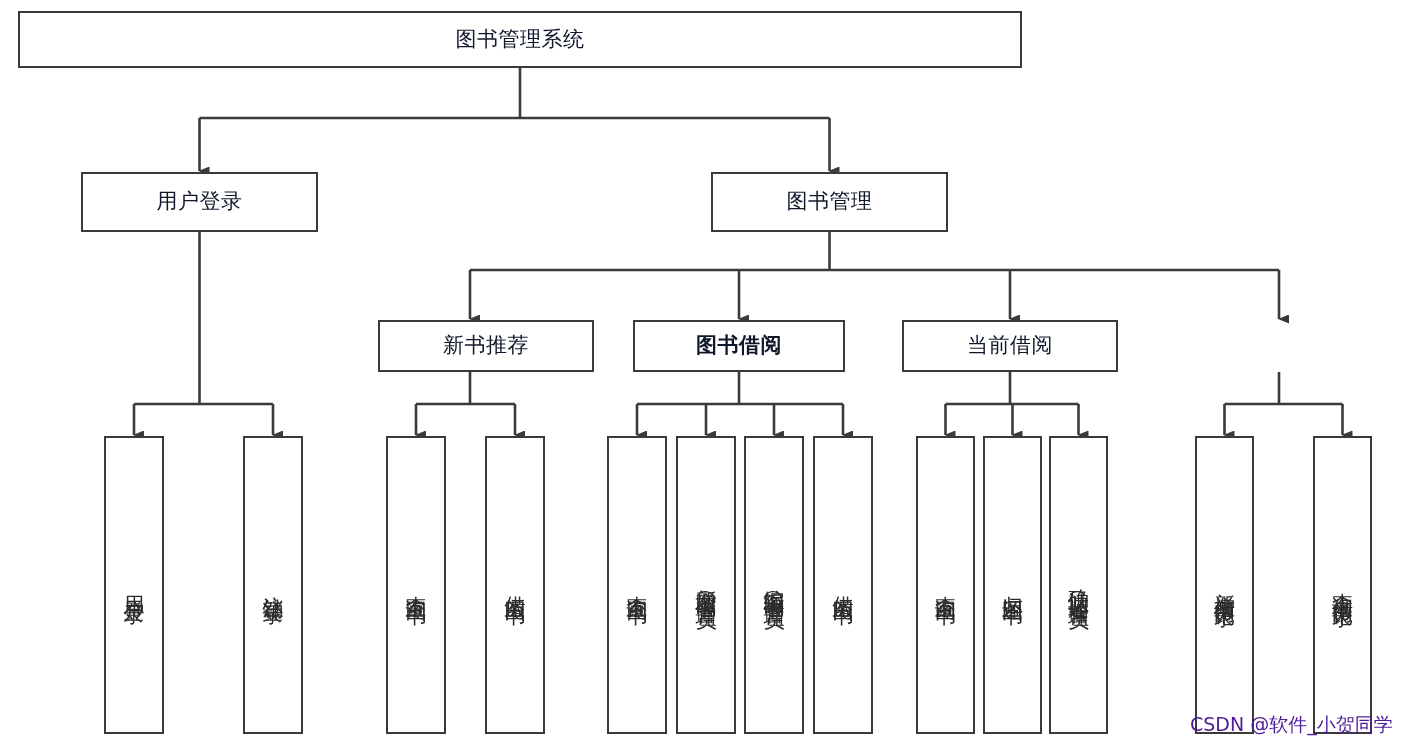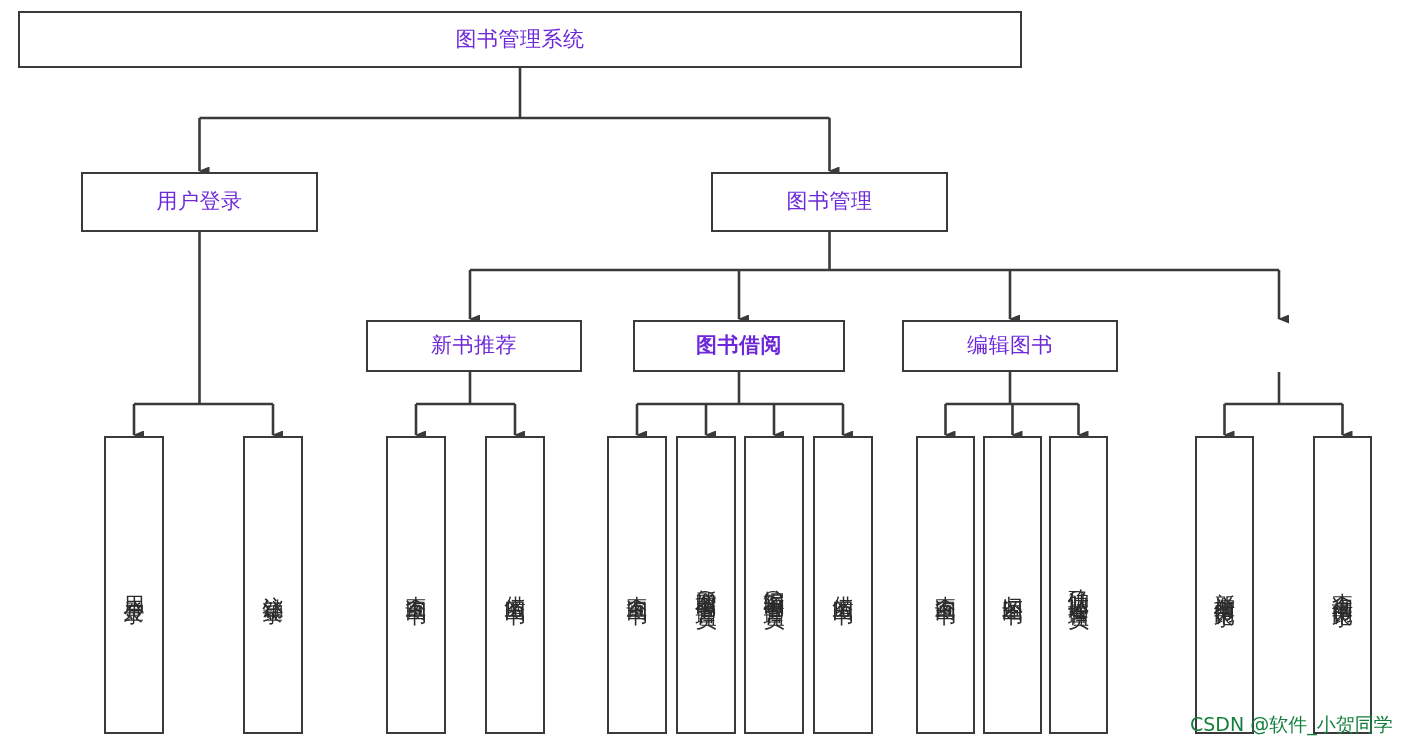--- a/index.html
+++ b/index.html
@@ -30,40 +30,40 @@
     box-sizing: border-box;
     background: #ffffff;
     border: 2px solid #3a3a3a;
     display: flex;
     align-items: center;
     justify-content: center;
     overflow: hidden;
   }
   .node-label-h {
     font-size: 21px;
-    color: #6d28d9;
+    color: #0f172a;
     line-height: 1.1;
     letter-spacing: 0.5px;
     white-space: nowrap;
     font-family: "DejaVu Sans", "Liberation Sans", sans-serif;
   }
   .node-label-v {
     font-size: 21px;
     color: #2b2b2b;
     writing-mode: vertical-rl;
     text-orientation: upright;
     letter-spacing: 3px;
     line-height: 1.05;
     white-space: nowrap;
     font-family: "DejaVu Sans", "Liberation Sans", sans-serif;
   }
   .watermark {
     position: absolute;
     font-size: 19px;
-    color: #15803d;
+    color: #4c1d95;
     white-space: nowrap;
     font-family: "DejaVu Sans", "Liberation Sans", sans-serif;
     pointer-events: none;
   }
 </style>
 </head>
 <body>
 
 <div id="diagram-root">
 
@@ -114,28 +114,28 @@
     <span class="node-label-h">图书管理系统</span>
   </div>
 
   <div class="node-box" style="left: 81px; top: 172px; width: 237px; height: 60px;">
     <span class="node-label-h">用户登录</span>
   </div>
   <div class="node-box" style="left: 711px; top: 172px; width: 237px; height: 60px;">
     <span class="node-label-h">图书管理</span>
   </div>
 
-  <div class="node-box" style="left: 366px; top: 320px; width: 216px; height: 52px;">
+  <div class="node-box" style="left: 378px; top: 320px; width: 216px; height: 52px;">
     <span class="node-label-h">新书推荐</span>
   </div>
   <div class="node-box" style="left: 633px; top: 320px; width: 212px; height: 52px; font-weight: bold;">
     <span class="node-label-h">图书借阅</span>
   </div>
   <div class="node-box" style="left: 902px; top: 320px; width: 216px; height: 52px;">
-    <span class="node-label-h">编辑图书</span>
+    <span class="node-label-h">当前借阅</span>
   </div>
 
   <div class="node-box" style="left: 104px; top: 436px; width: 60px; height: 298px;">
     <span class="node-label-v">用户登录</span>
   </div>
   <div class="node-box" style="left: 243px; top: 436px; width: 60px; height: 298px;">
     <span class="node-label-v">注销登录</span>
   </div>
   <div class="node-box" style="left: 386px; top: 436px; width: 60px; height: 298px;">
     <span class="node-label-v">查询图书</span>

